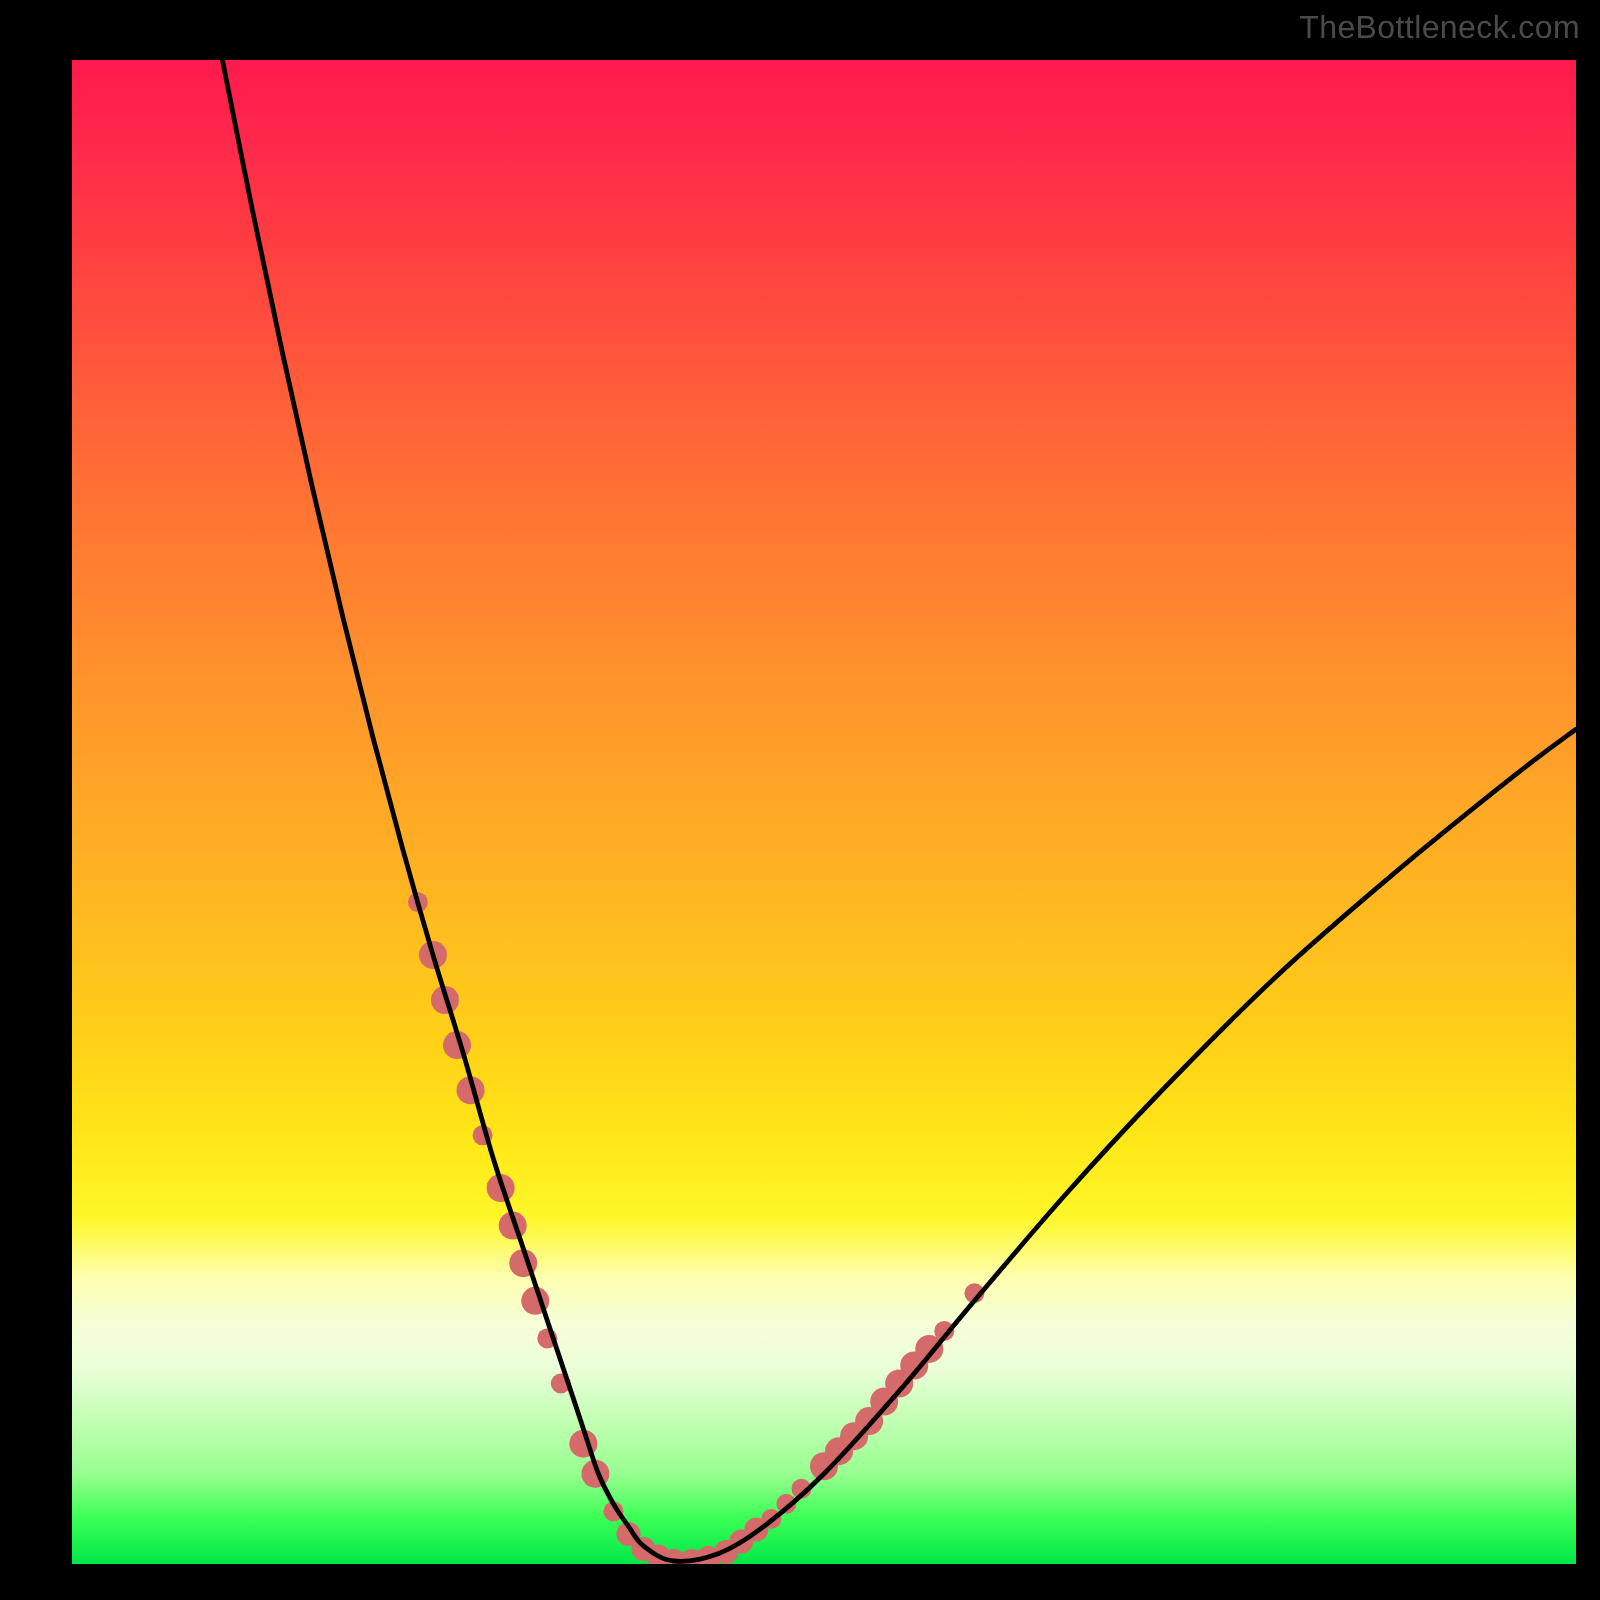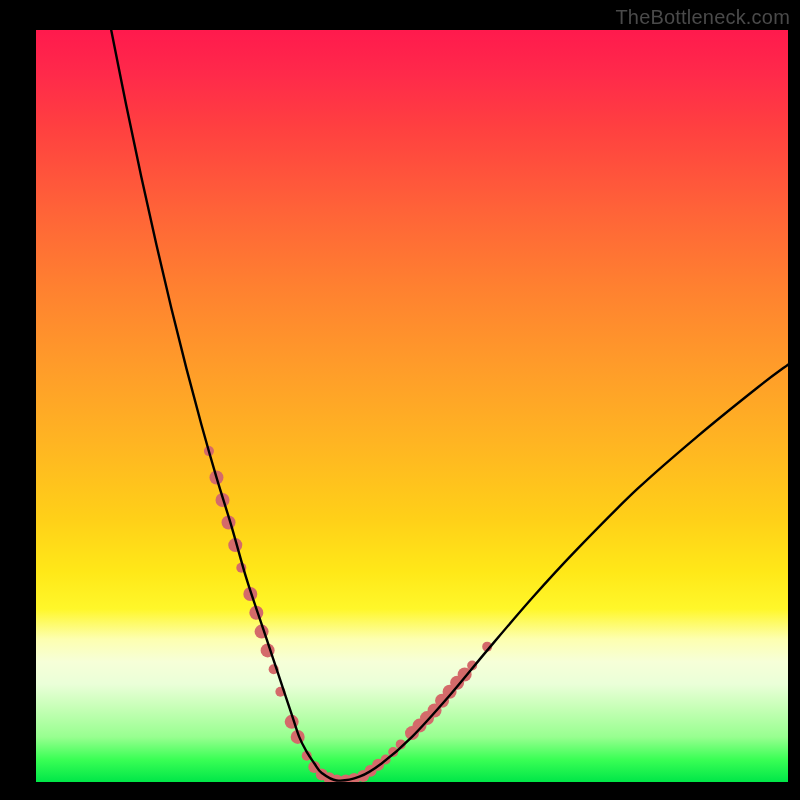--- a/index.html
+++ b/index.html
@@ -42,21 +42,21 @@
       #98ff90 94%,
       #3aff55 97%,
       #00e648 100%
     );
   }
   .watermark {
     position: absolute;
     top: 6px;
     right: 10px;
     color: #4a4a4a;
-    font-size: 20px;
+    font-size: 16px;
     font-weight: 500;
     letter-spacing: 0.2px;
     user-select: none;
   }
   svg.curve {
     position: absolute;
     left: 0; top: 0;
     width: 752px; height: 752px;
   }
 </style>

